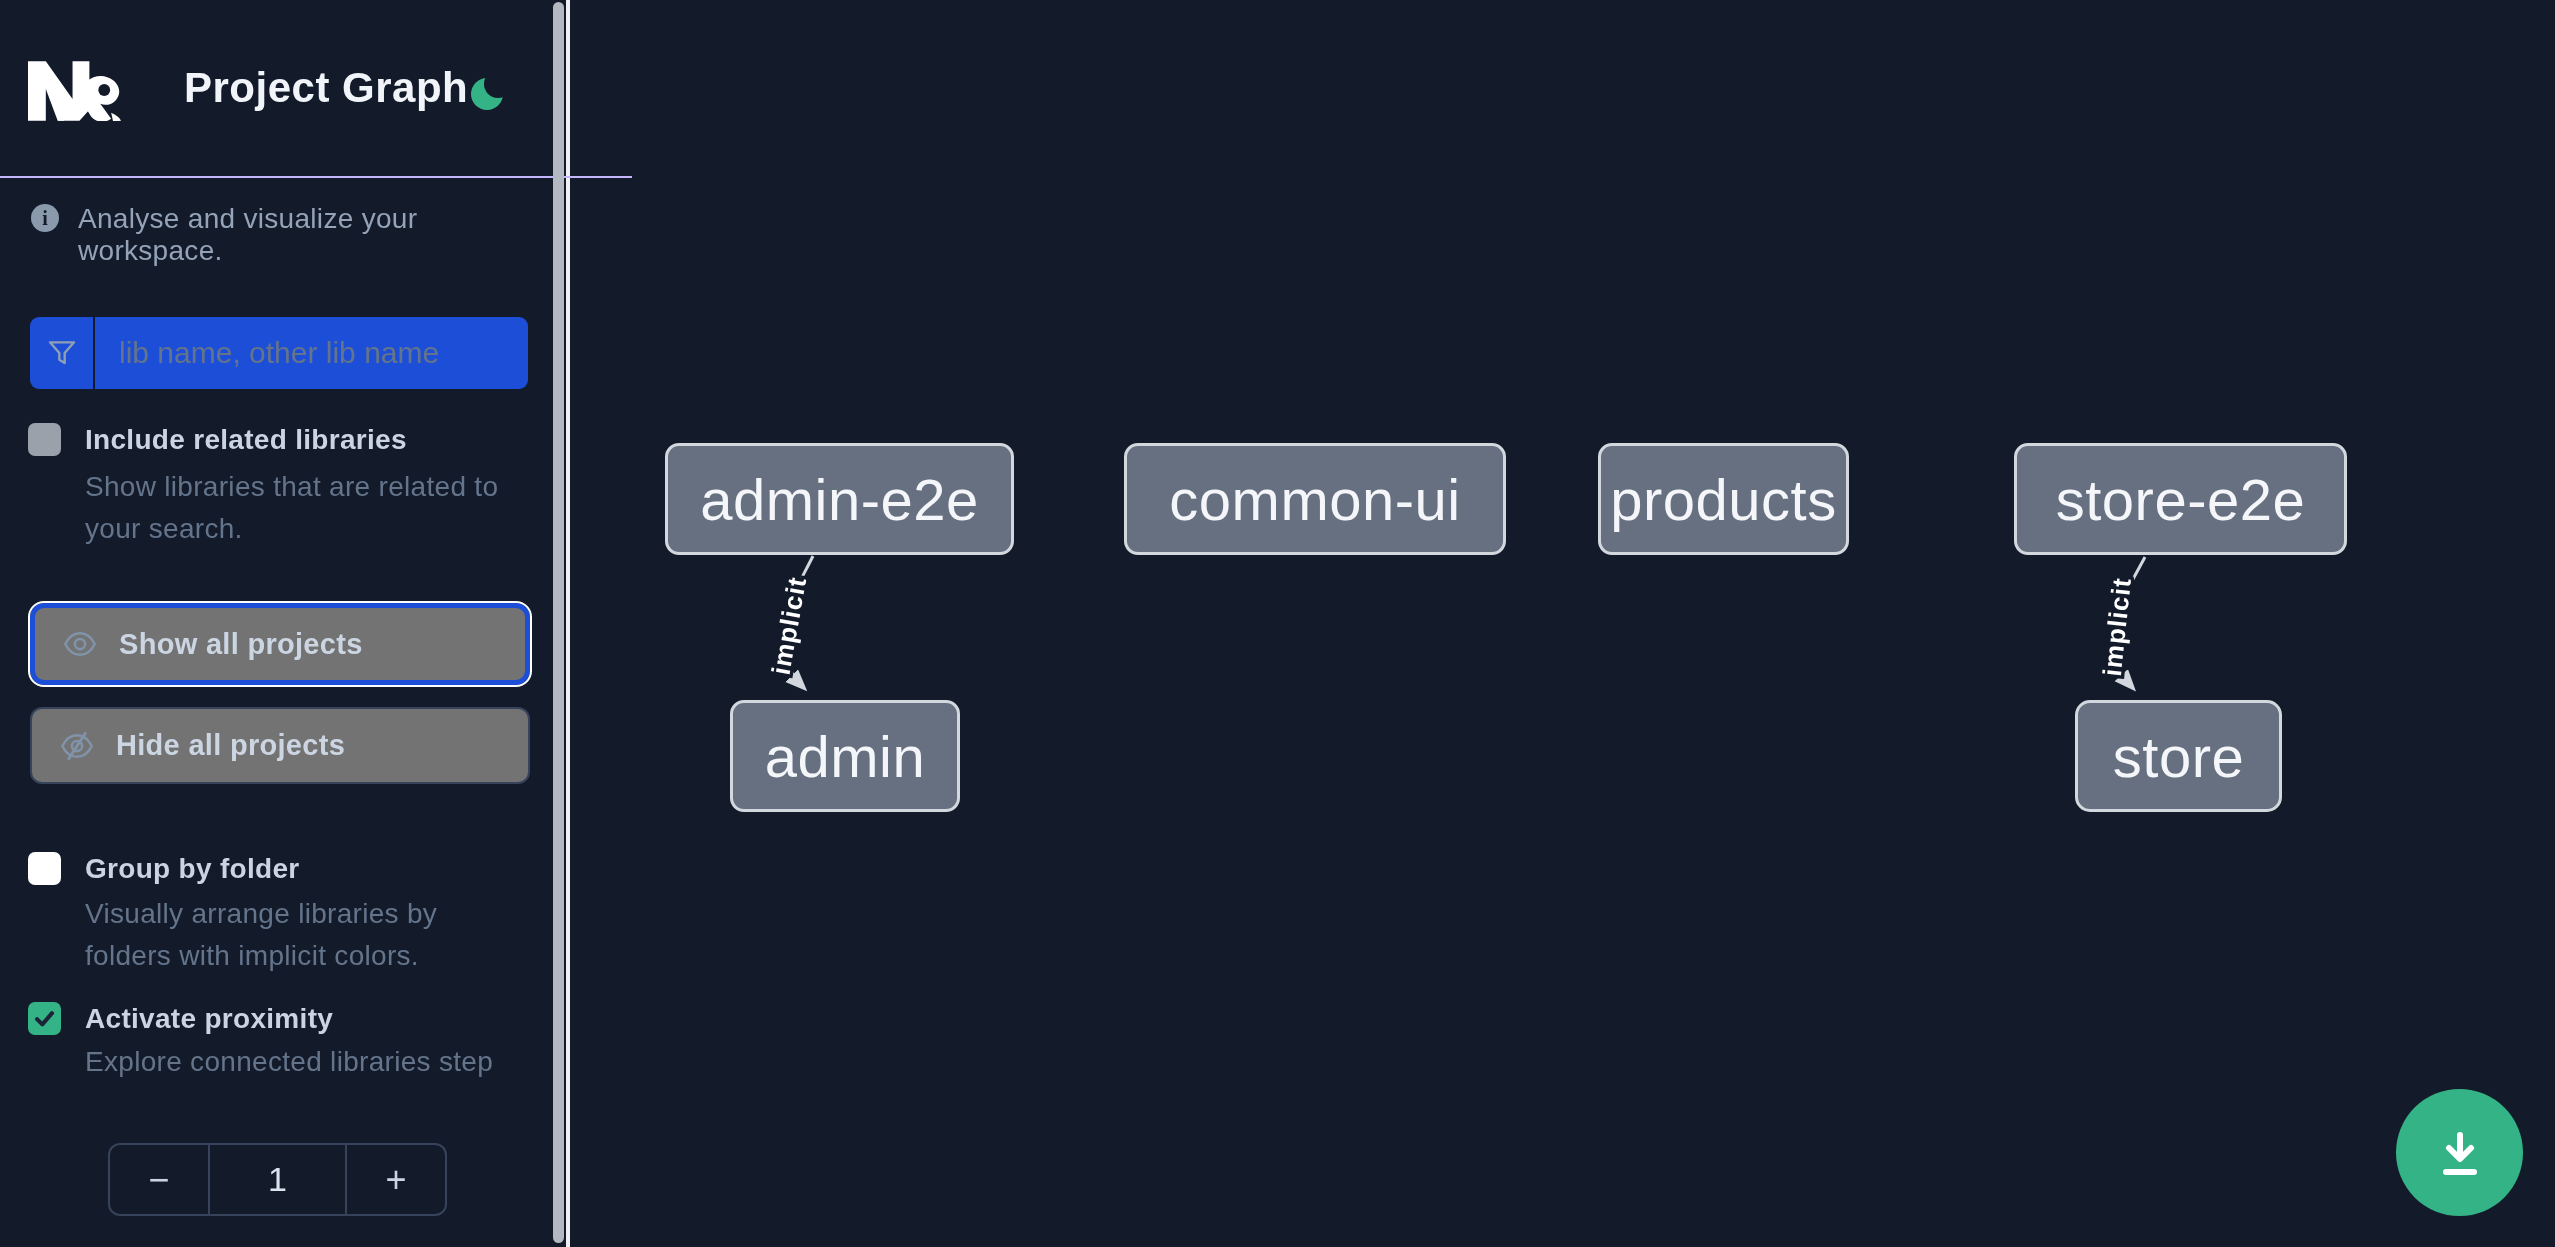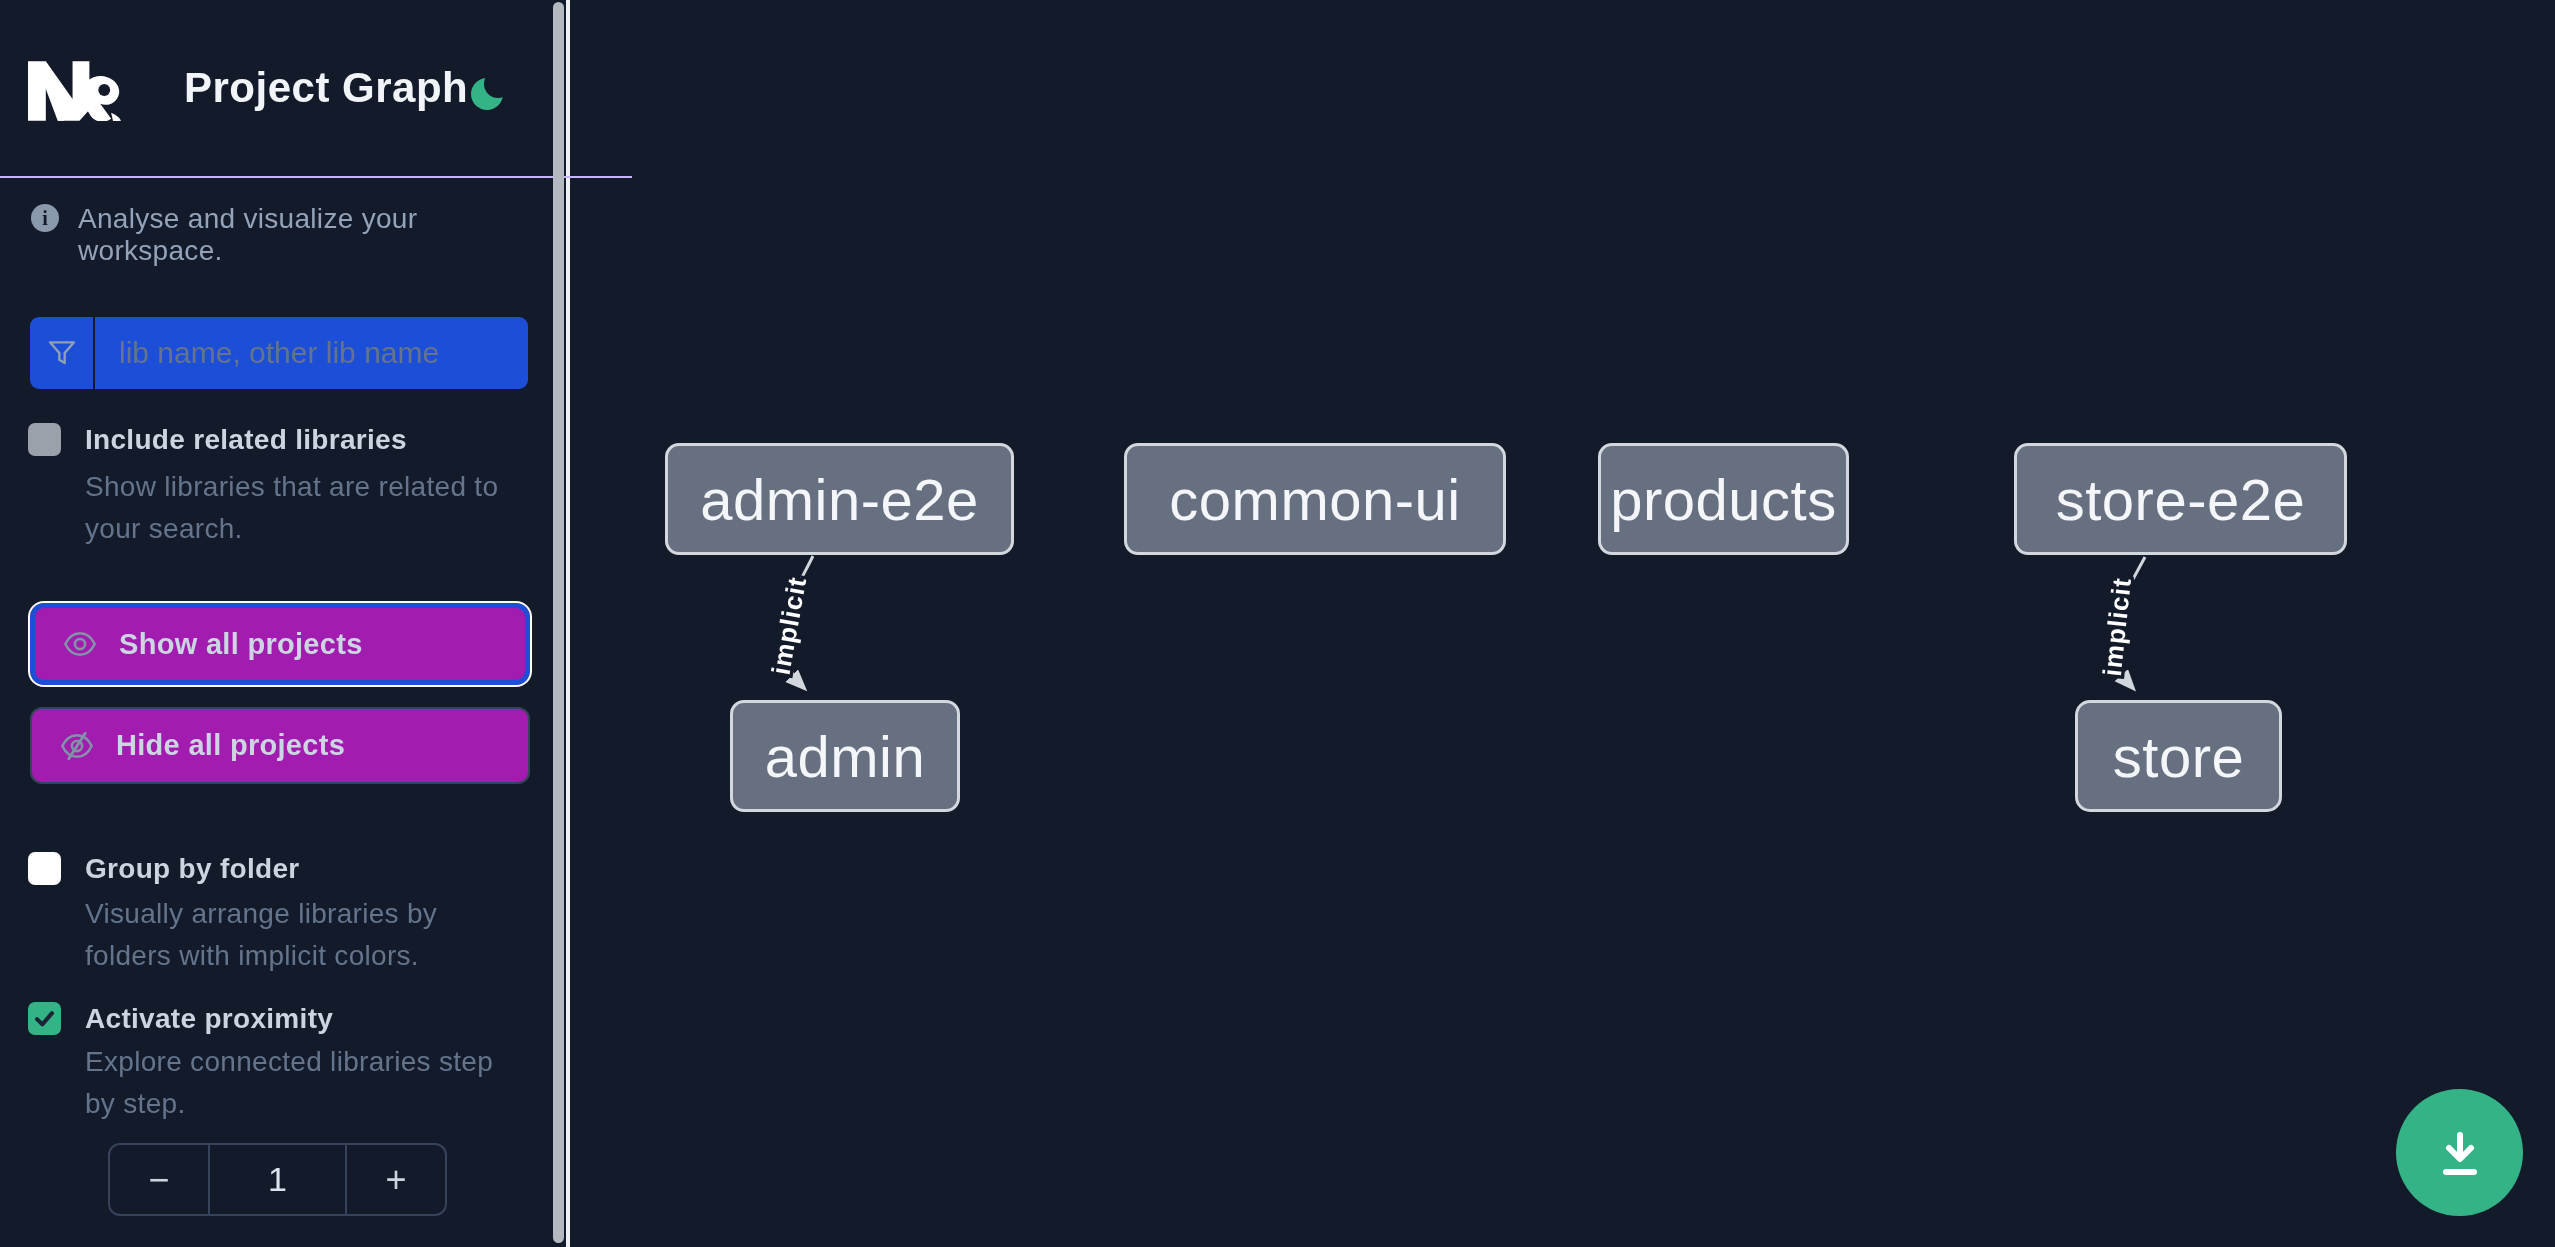--- a/index.html
+++ b/index.html
@@ -100,21 +100,21 @@
     position:absolute; left:85px; font-size:28px; font-weight:600; color:#cbd5e1;
     line-height:36px; cursor:pointer; letter-spacing:0.3px;text-align:right;
   }
   .cb-desc {
     position:absolute; left:85px; width:440px; font-size:28px; font-weight:400;
     color:#64748b; line-height:42px; letter-spacing:0.3px;
   }
 
   .side-btn {
     position:absolute; left:30px; width:500px; display:flex; align-items:center;
-    background:#a21caf; cursor:pointer;
+    background:#737373; cursor:pointer;
     color:#ccd6e3; font-size:29px; font-weight:600; letter-spacing:0.3px;
     font-family:"Liberation Sans","DejaVu Sans",sans-serif;
   }
   #show-all-btn {
     top:603px; height:82px; border:5px solid #1d4ed8; border-radius:14px;
     outline:2px solid #ffffff;
   }
   #hide-all-btn {
     top:707px; height:77px; border:2px solid #36435a; border-radius:12px;
   }
@@ -246,21 +246,20 @@
   <div class="cb-box cb-green" style="top:1002px;">
     <span style="display:flex;">
       <svg width="25" height="25" viewBox="0 0 16 16" fill="none">
         <path d="M3.2 8.4 L6.6 11.8 L12.8 4.6" stroke="#1b2537" stroke-width="2.6" stroke-linecap="round" stroke-linejoin="round"></path>
       </svg>
     </span>
   </div>
   <div class="cb-label" style="top:1001px;">Activate proximity</div>
   <div class="cb-desc" style="top:1041px;">
     <div>Explore connected libraries step</div>
-    <div>by step.</div>
   </div>
 
   <div id="proximity-stepper">
     <button class="stepper-btn">−</button>
     <div id="stepper-value">1</div>
     <button class="stepper-btn">+</button>
   </div>
 
   <div id="sidebar-scrollbar-thumb"></div>
 </div>

